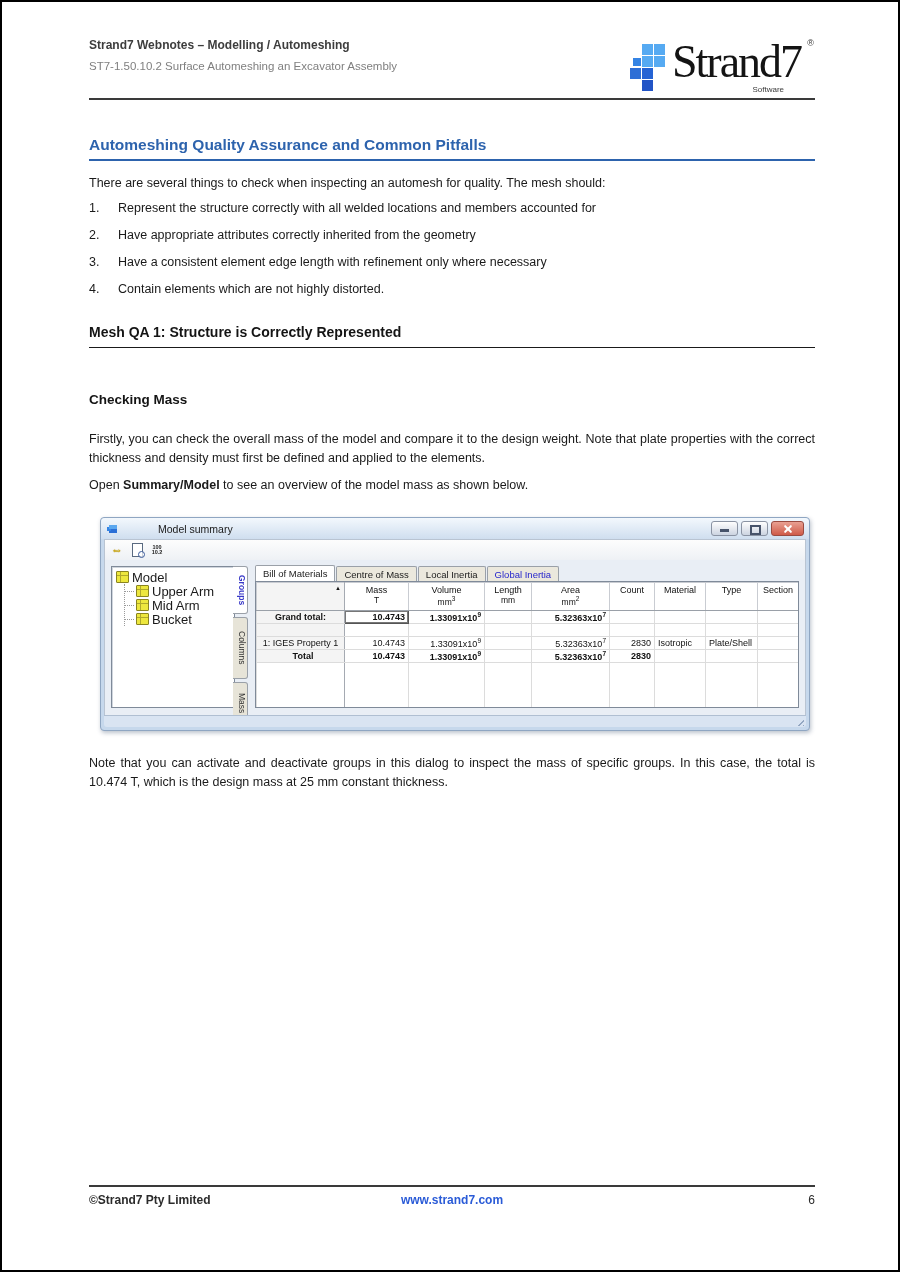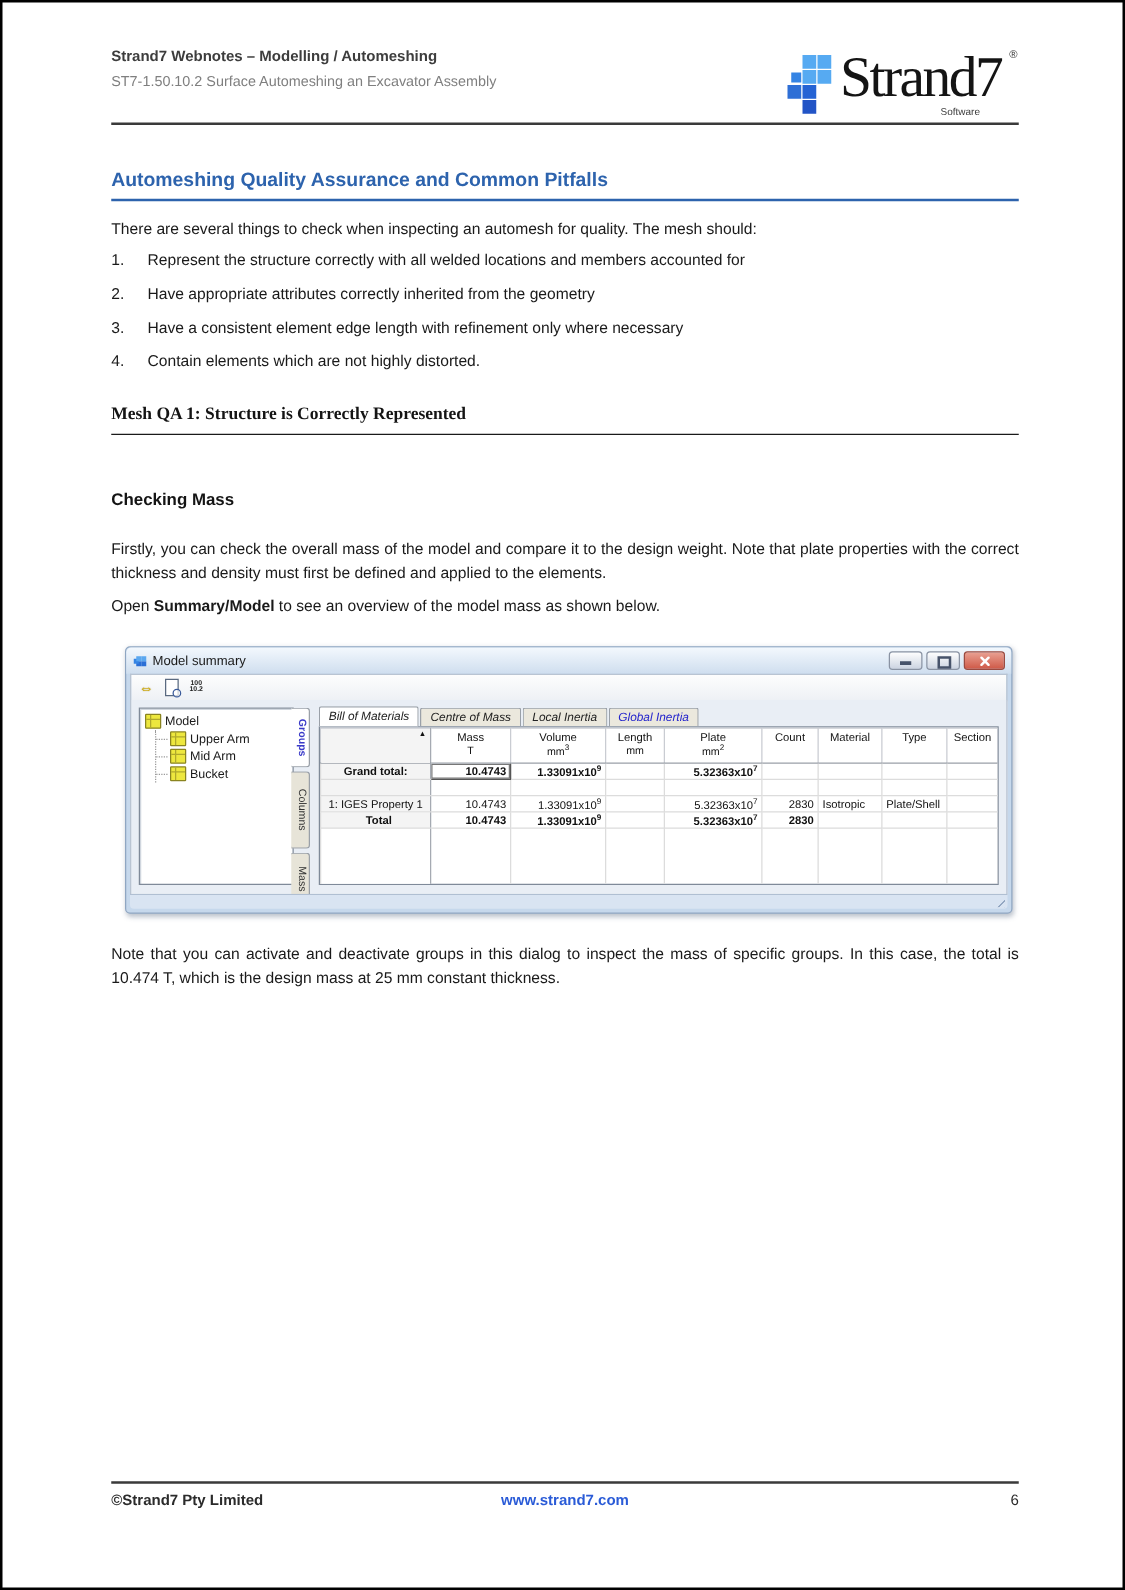--- a/index.html
+++ b/index.html
@@ -30,33 +30,33 @@
 
   
   .sec-title{position:absolute;left:87px;top:134px;width:726px;font-size:15.5px;font-weight:bold;
              color:#2d63ad;padding-bottom:5px;border-bottom:2px solid #2d63ad;}
   .para{position:absolute;left:87px;width:726px;font-size:12.5px;line-height:1.55;color:#1a1a1a;}
   .p-intro{top:172px;}
   .olist{position:absolute;left:87px;top:199px;width:726px;font-size:12.5px;color:#1a1a1a;}
   .li{display:flex;margin-bottom:13px;}
   .li .num{width:29px;flex:none;}
   .qa-title{position:absolute;left:87px;top:322px;width:726px;font-size:14px;font-weight:bold;
-            color:#141414;padding-bottom:7px;border-bottom:1.5px solid #1a1a1a;font-family:Liberation Serif, serif;}
+            color:#141414;padding-bottom:7px;border-bottom:1.5px solid #1a1a1a;}
   .p-qa{top:356px;}
   .mass-title{position:absolute;left:87px;top:390px;font-size:13.5px;font-weight:bold;color:#141414;}
   .p-mass{top:428px;text-align:justify;}
   .p-open{top:474px;}
   .p-note{top:752px;text-align:justify;}
 
   
   .dialog{position:absolute;left:98px;top:515px;width:710px;height:214px;box-sizing:border-box;
           background:#c6d8ec;border:1px solid #8fa6c2;border-radius:4px;
           box-shadow:1px 2px 4px rgba(60,80,110,.35);font-size:10px;}
   .titlebar{position:absolute;left:0;right:0;top:0;height:21px;display:flex;align-items:center;
-            padding:0 5px;background:linear-gradient(#f3f8fd,#cfdeef);border-radius:4px 4px 0 0;}
+            padding:0 5px;background:linear-gradient(#f3f8fd,#cfdeef);border-radius:4px 4px 0 0;gap:36px;}
   .mini-grid{width:4px;height:4px;background:#5aa7ef;position:relative;margin:2px 9px 6px 3px;flex:none;
              box-shadow:4px 0 0 #5aa7ef,-2px 2px 0 0 #3584e4,0 4px 0 #2b6fd6,4px 4px 0 #2b6fd6;}
   .title-text{font-size:10.5px;color:#1a1a1a;flex:1;}
   .winbtns{display:flex;align-items:center;}
   .wb{position:relative;width:27px;height:15px;box-sizing:border-box;border:1px solid #8a93a3;
       border-radius:3px;background:linear-gradient(#fefefe,#ccd4e1);margin-left:3px;}
   .wb.close{width:33px;background:linear-gradient(#e9a092,#cf5a48);border-color:#9a4a40;}
   .g-min{position:absolute;left:8px;bottom:3px;width:9px;height:3px;background:#47536a;}
   .g-max{position:absolute;left:8px;top:3px;width:7px;height:6px;border:2px solid #47536a;}
   .g-x1,.g-x2{position:absolute;top:6px;left:11px;width:10px;height:2px;background:#fff;border-radius:1px;}
@@ -67,40 +67,40 @@
   .tb-icon{height:16px;min-width:18px;display:flex;align-items:center;justify-content:center;margin-right:2px;}
   .swap{color:#d7ae00;font-weight:bold;font-size:12px;text-shadow:0 0 1px #8a7000;}
   .pp-page{width:9px;height:12px;background:#fff;border:1px solid #5a6a80;position:relative;}
   .pp-page::after{content:"";position:absolute;right:-3px;bottom:-2px;width:5px;height:5px;border:1.5px solid #3a5a9a;border-radius:50%;background:rgba(255,255,255,.7);}
   .numfmt{flex-direction:column;line-height:5px;font-size:5.5px;color:#222;font-weight:bold;}
 
   .dlg-body{position:absolute;left:3px;right:3px;top:42px;bottom:14px;background:#e9eef5;border-left:1px solid #b9c4d2;border-right:1px solid #b9c4d2;}
 
   .tree-panel{position:absolute;left:6px;top:6px;width:122px;bottom:8px;background:#fff;
               border:1px solid #7f8a99;box-shadow:inset 1px 1px 0 #d0d6de;overflow:hidden;}
-  .tree{padding:3px 0 0 4px;font-size:10px;color:#1a1a1a;}
+  .tree{padding:3px 0 0 4px;font-size:13px;color:#1a1a1a;}
   .t-row{display:flex;align-items:center;height:14px;white-space:nowrap;}
   .t-kids{margin-left:8px;border-left:1px dotted #9a9a9a;}
   .t-dash{width:9px;border-top:1px dotted #9a9a9a;margin-right:2px;flex:none;}
   .grp-icon{width:11px;height:10px;flex:none;background:#ede73e;border:1px solid #8a8420;border-radius:1px;
             position:relative;margin-right:3px;}
   .grp-icon::before{content:"";position:absolute;left:0;right:0;top:3px;height:1px;background:#b0a92c;}
   .grp-icon::after{content:"";position:absolute;left:3px;top:0;bottom:0;width:1px;background:#b0a92c;}
 
   .side-tabs{position:absolute;left:128px;top:6px;width:16px;}
   .vtab{writing-mode:vertical-rl;box-sizing:border-box;width:15px;text-align:center;font-size:8.5px;
         color:#333;background:#e7e4d8;border:1px solid #9aa0a8;border-left:none;
         border-radius:0 3px 3px 0;margin-bottom:3px;padding:4px 0;}
   .vtab.active{background:#fff;color:#3a3ac8;font-weight:bold;}
   .vt-groups{height:48px;} .vt-columns{height:62px;} .vt-mass{height:42px;}
 
   .right-panel{position:absolute;left:150px;top:5px;right:6px;bottom:8px;}
   .tabs-row{display:flex;height:16px;align-items:flex-end;}
   .htab{box-sizing:border-box;font-size:9.5px;color:#222;background:#ebe8dd;border:1px solid #9aa0a8;
-        border-bottom:none;border-radius:2px 2px 0 0;padding:2px 7px 1px;margin-right:1px;height:15px;white-space:nowrap;font-style:italic;}
+        border-bottom:none;border-radius:2px 2px 0 0;padding:2px 7px 1px;margin-right:1px;height:15px;white-space:nowrap;}
   .htab.active{background:#fff;height:16px;position:relative;z-index:2;}
   .htab.blue{color:#2525cc;}
   .table-wrap{position:absolute;left:0;right:0;top:16px;bottom:0;background:#fff;border:1px solid #7f8a99;overflow:hidden;}
   table.qt{border-collapse:collapse;table-layout:fixed;width:100%;font-size:9px;color:#111;}
   .qt th,.qt td{box-sizing:border-box;border:1px solid #dcdcdc;padding:0 3px;height:13px;overflow:hidden;white-space:nowrap;}
   .qt thead th{height:28px;vertical-align:top;padding-top:2px;font-weight:normal;text-align:center;
                border-color:#c9ccd2;border-bottom:1px solid #9aa0a8;position:relative;}
   .th-unit{font-size:8.5px;}
   .qt sup{font-size:6.5px;}
   .sort{position:absolute;top:2px;right:3px;font-size:6px;color:#111;}
@@ -272,21 +272,21 @@
                   </th>
                 <th>
                     <div>Volume</div>
                     <div class="th-unit"><span>mm</span><sup>3</sup></div>
                   </th>
                 <th>
                     <div>Length</div>
                     <div class="th-unit"><span>mm</span></div>
                   </th>
                 <th>
-                    <div>Plate</div>
+                    <div>Area</div>
                     <div class="th-unit"><span>mm</span><sup>2</sup></div>
                   </th>
                 <th>
                     <div>Count</div>
                   </th>
                 <th>
                     <div>Material</div>
                   </th>
                 <th>
                     <div>Type</div>

